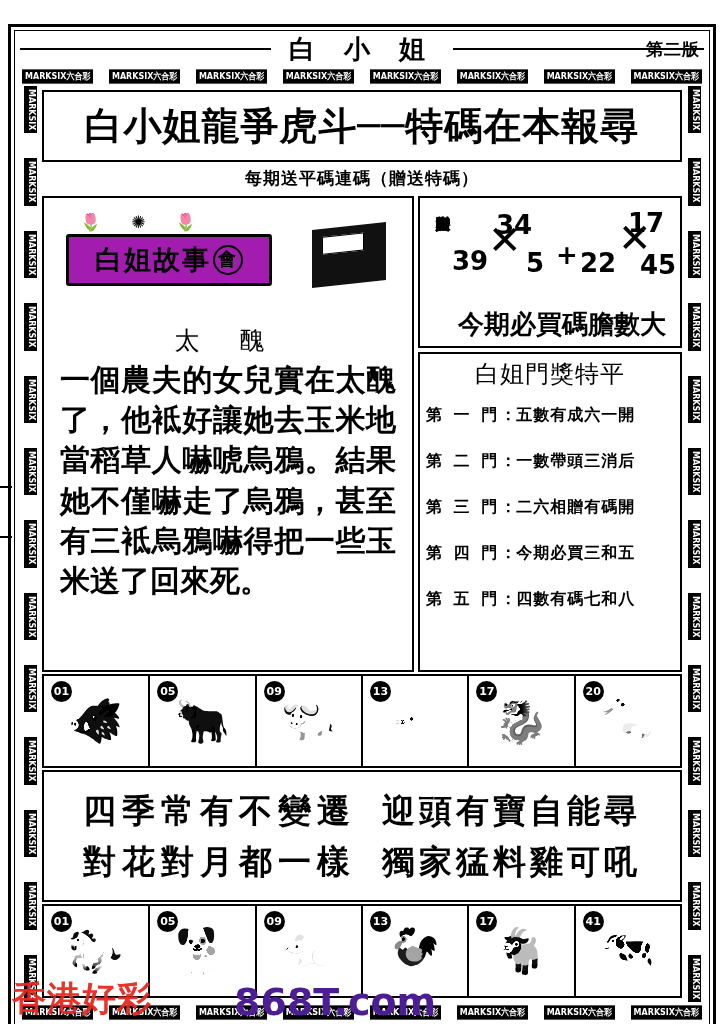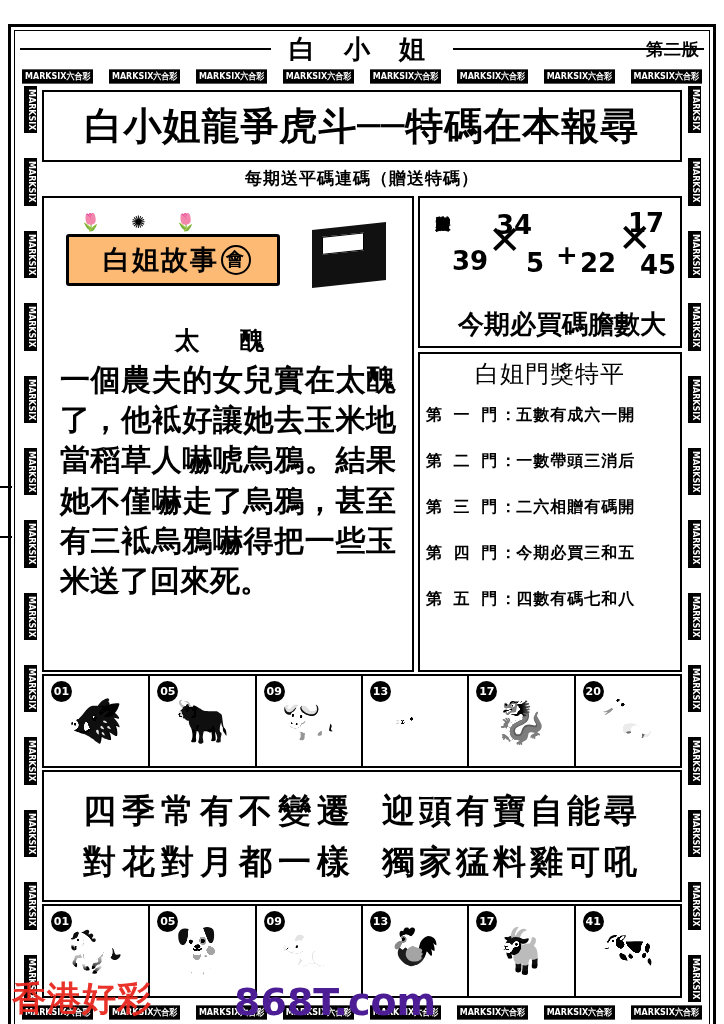--- a/index.html
+++ b/index.html
@@ -36,26 +36,26 @@
   .headline{font-size:38px;font-weight:bold;letter-spacing:1px;white-space:nowrap;}
   .subline{width:640px;height:32px;display:flex;align-items:center;justify-content:center;font-size:17px;font-weight:bold;letter-spacing:1px;}
 
   
   .mid{position:relative;width:640px;height:476px;margin-top:2px;}
   .mid-left{position:absolute;left:0;top:0;width:372px;height:476px;border:2px solid #000;box-sizing:border-box;}
   .mid-right{position:absolute;left:376px;top:0;width:264px;height:476px;}
 
   .logo-row{position:relative;height:126px;}
   .flowers{position:absolute;left:36px;top:6px;width:200px;height:28px;display:flex;gap:30px;align-items:flex-end;font-size:17px;}
-  .story-logo{position:absolute;left:22px;top:36px;width:200px;height:46px;border:3px solid #000;border-radius:3px;display:flex;align-items:center;justify-content:center;font-size:27px;font-weight:bold;letter-spacing:2px;background:#fdba74;padding-left:8px;}
+  .story-logo{position:absolute;left:22px;top:36px;width:200px;height:46px;border:3px solid #000;border-radius:3px;display:flex;align-items:center;justify-content:center;font-size:27px;font-weight:bold;letter-spacing:2px;background:#a21caf;}
   .story-logo .circled{display:inline-block;border:2px solid #000;border-radius:50%;width:26px;height:26px;line-height:24px;text-align:center;font-size:18px;margin-left:2px;}
   .book{position:absolute;right:26px;top:28px;width:74px;height:58px;background:#111;transform:skewY(-6deg);}
   .book:after{content:"";position:absolute;left:10px;top:8px;width:40px;height:16px;background:#fff;border:1px solid #000;}
 
-  .story-title{text-align:center;font-size:25px;font-weight:bold;letter-spacing:40px;padding-left:23px;height:34px;}
+  .story-title{text-align:center;font-size:25px;font-weight:normal;letter-spacing:40px;padding-left:23px;height:34px;}
   .story-body{padding:2px 16px 0 16px;font-size:30px;line-height:1.34;font-weight:bold;text-align:justify;}
 
   
   .pick-box{position:relative;width:264px;height:152px;border:2px solid #000;box-sizing:border-box;overflow:hidden;}
   .pick-label{position:absolute;left:4px;top:6px;width:26px;font-size:15px;font-weight:bold;line-height:1.05;writing-mode:vertical-rl;text-orientation:upright;height:120px;}
   .nums{position:absolute;left:32px;top:8px;width:226px;height:86px;}
   .nm{position:absolute;font-size:26px;font-weight:bold;font-family:"DejaVu Sans","Liberation Sans",sans-serif;}
   .xmark{position:absolute;font-size:40px;font-weight:bold;line-height:1;}
   .plus{position:absolute;font-size:26px;font-weight:bold;}
   .pick-slogan{position:absolute;left:26px;bottom:4px;width:232px;text-align:center;font-size:26px;font-weight:bold;letter-spacing:0px;}

